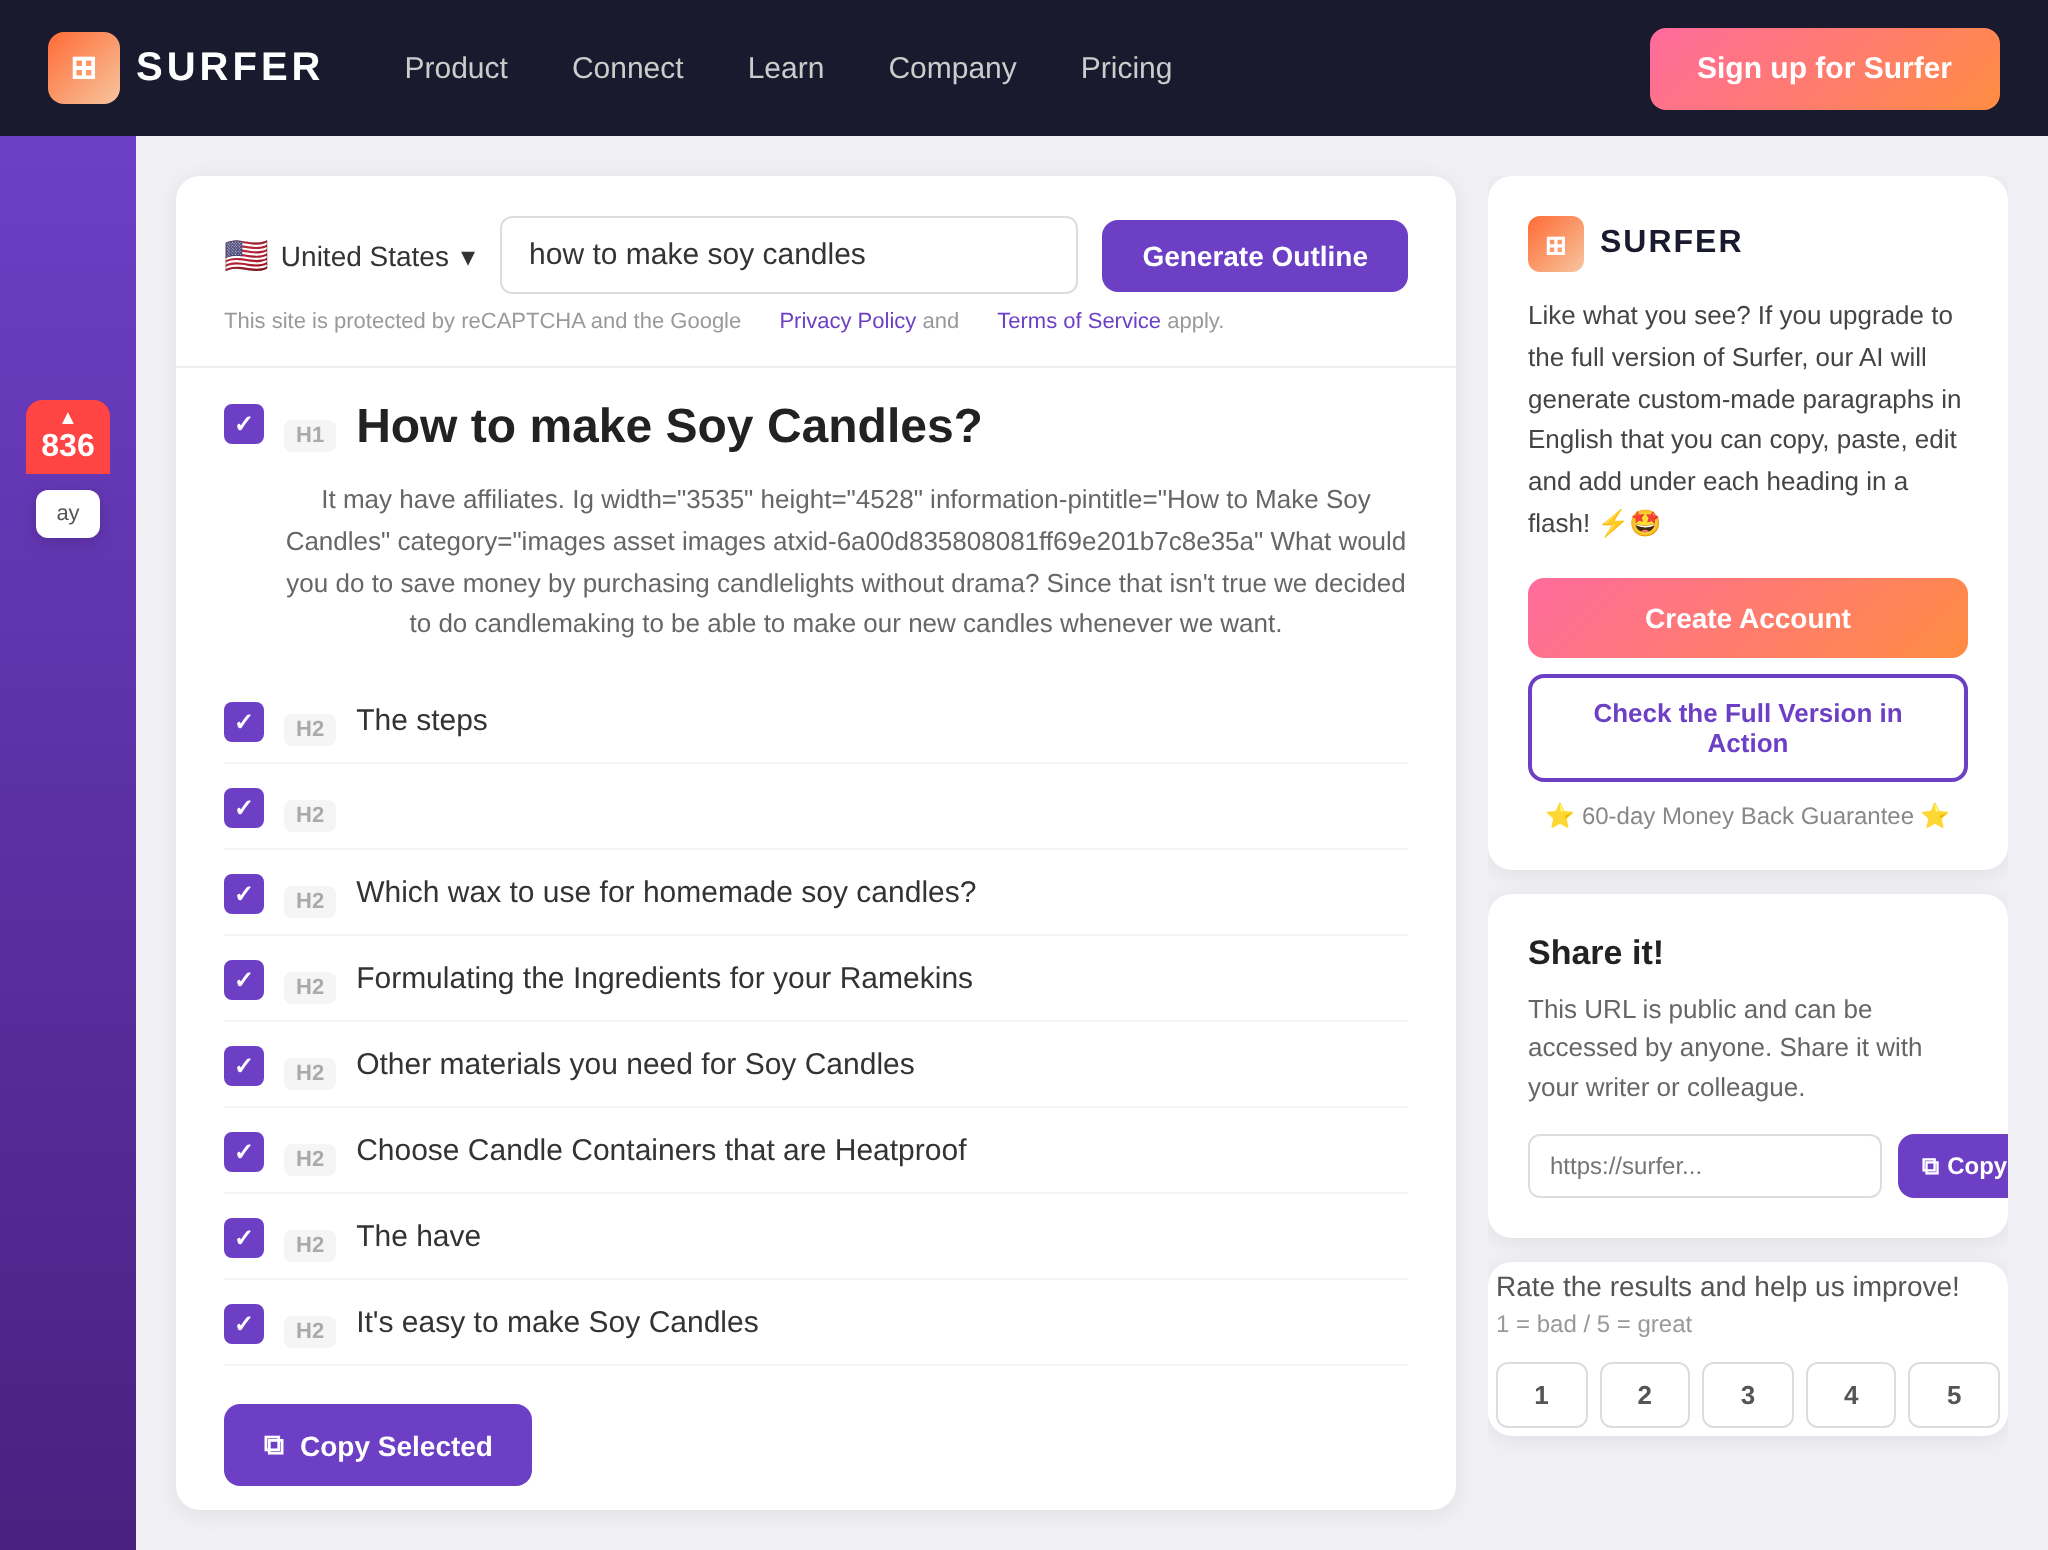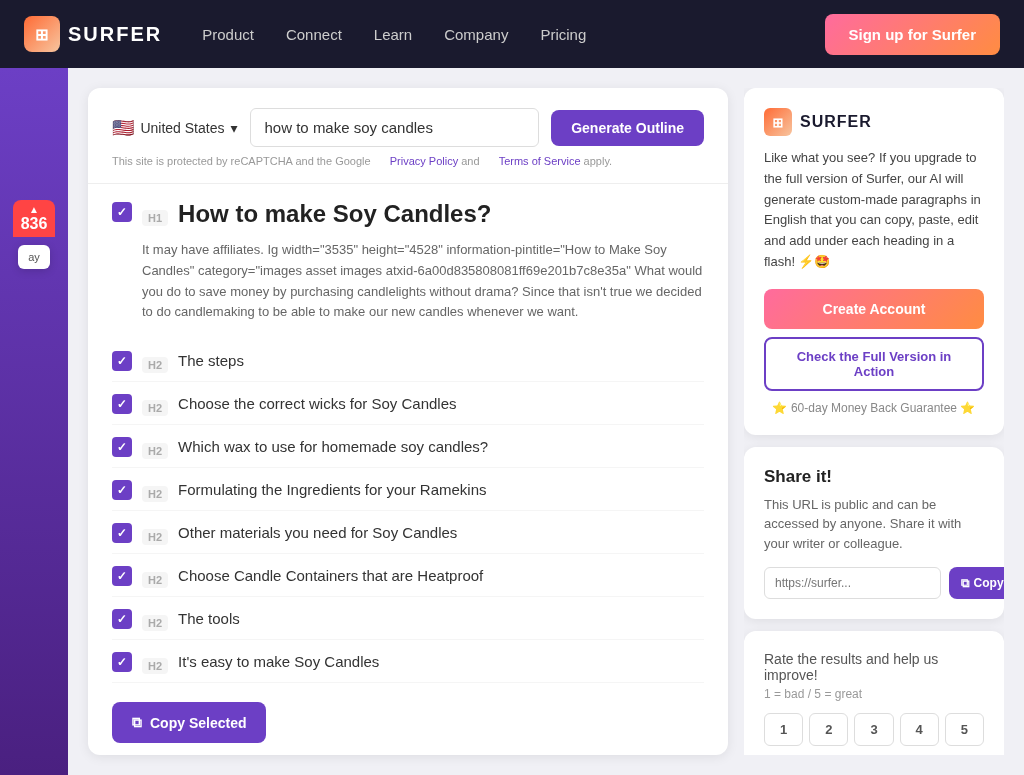--- a/index.html
+++ b/index.html
@@ -180,20 +180,21 @@
       font-size: 24px;
       font-weight: 700;
       color: #222;
     }
     .h1-body {
       font-size: 13px;
       color: #666;
       line-height: 1.6;
       margin-left: 30px;
       margin-bottom: 16px;
+      text-align: center;
     }
 
     .outline-item {
       display: flex;
       align-items: center;
       gap: 10px;
       padding: 8px 0;
       border-bottom: 1px solid #f5f5f5;
     }
     .outline-item-label {
@@ -332,21 +333,21 @@
       cursor: pointer;
       display: flex;
       align-items: center;
       gap: 4px;
       white-space: nowrap;
     }
 
     .rate-card {
       background: white;
       border-radius: 12px;
-      padding: 20px;
+      padding: 4px;
       box-shadow: 0 2px 12px rgba(0,0,0,0.08);
     }
     .rate-title {
       font-size: 14px;
       color: #555;
       margin-bottom: 4px;
     }
     .rate-subtitle {
       font-size: 12px;
       color: #999;
@@ -461,21 +462,20 @@
 
       <div id="outline-items-container">
           <div class="outline-item">
     <div class="checkbox"></div>
     <span class="tag">H2</span>
     <span class="outline-item-label">The steps</span>
   </div>
           <div class="outline-item">
     <div class="checkbox"></div>
     <span class="tag">H2</span>
-    <span class="outline-item-label">Choose the correct wicks for Soy Candles</span>
   </div>
           <div class="outline-item">
     <div class="checkbox"></div>
     <span class="tag">H2</span>
     <span class="outline-item-label">Which wax to use for homemade soy candles?</span>
   </div>
           <div class="outline-item">
     <div class="checkbox"></div>
     <span class="tag">H2</span>
     <span class="outline-item-label">Formulating the Ingredients for your Ramekins</span>
@@ -486,21 +486,21 @@
     <span class="outline-item-label">Other materials you need for Soy Candles</span>
   </div>
           <div class="outline-item">
     <div class="checkbox"></div>
     <span class="tag">H2</span>
     <span class="outline-item-label">Choose Candle Containers that are Heatproof</span>
   </div>
           <div class="outline-item">
     <div class="checkbox"></div>
     <span class="tag">H2</span>
-    <span class="outline-item-label">The tools</span>
+    <span class="outline-item-label">The have</span>
   </div>
           <div class="outline-item">
     <div class="checkbox"></div>
     <span class="tag">H2</span>
     <span class="outline-item-label">It's easy to make Soy Candles</span>
   </div>
           <div class="outline-item">
     <div class="checkbox"></div>
     <span class="tag">H2</span>
     <span class="outline-item-label">How much wax and fragrance do you need?</span>

